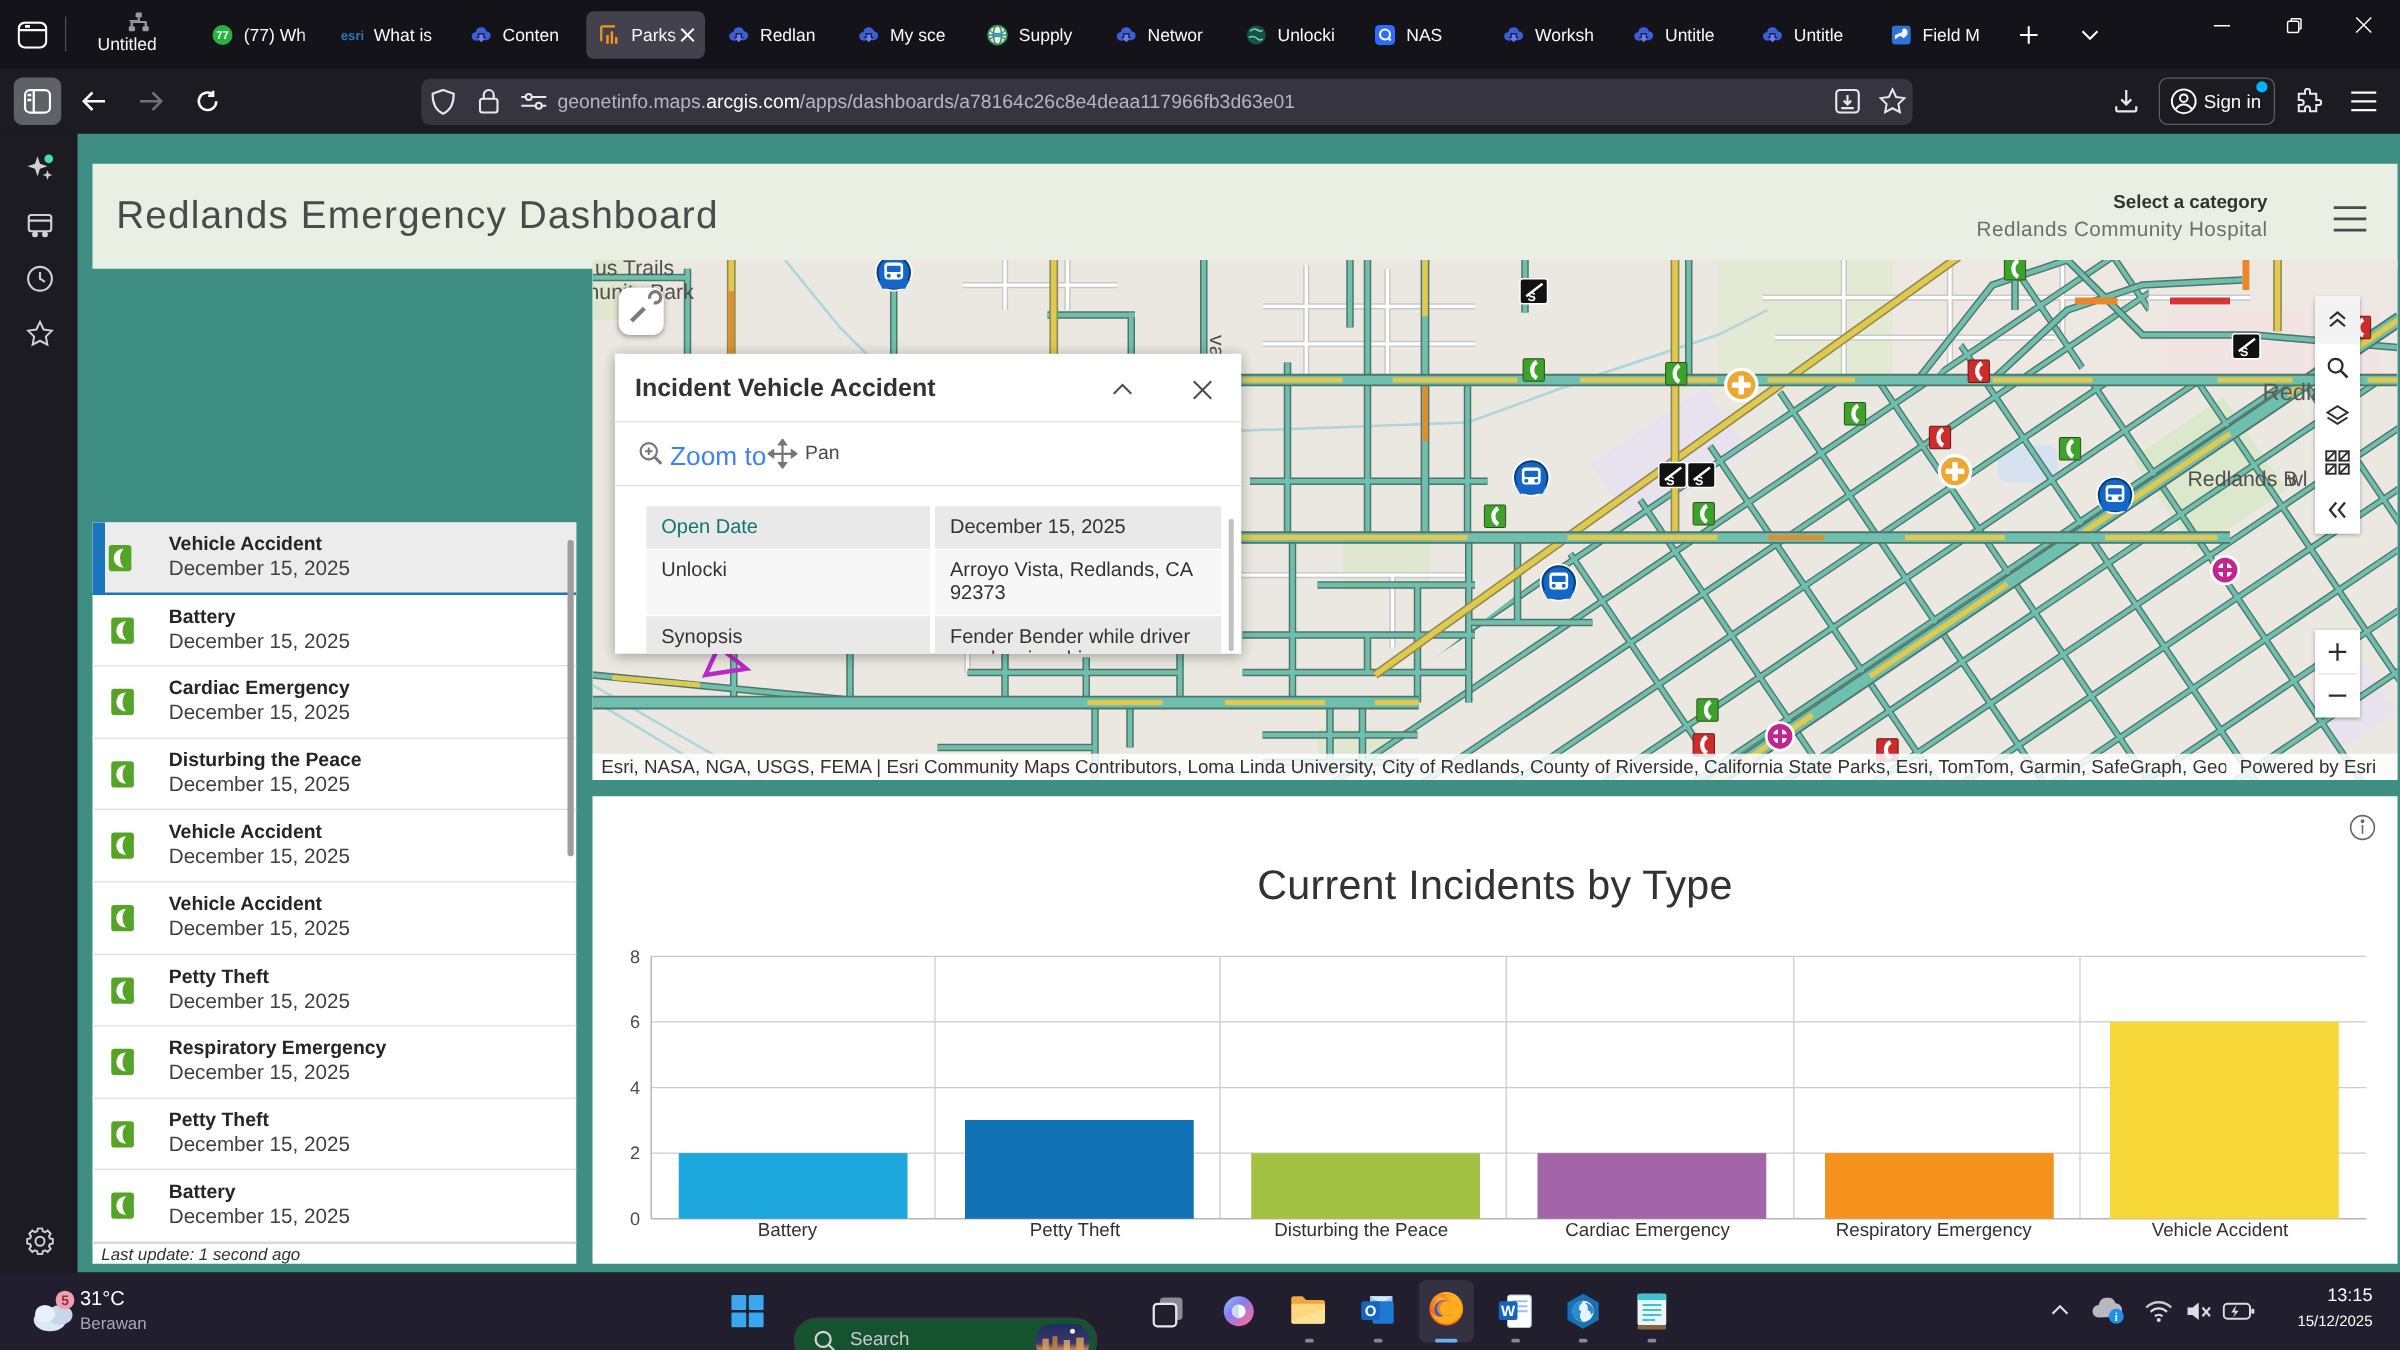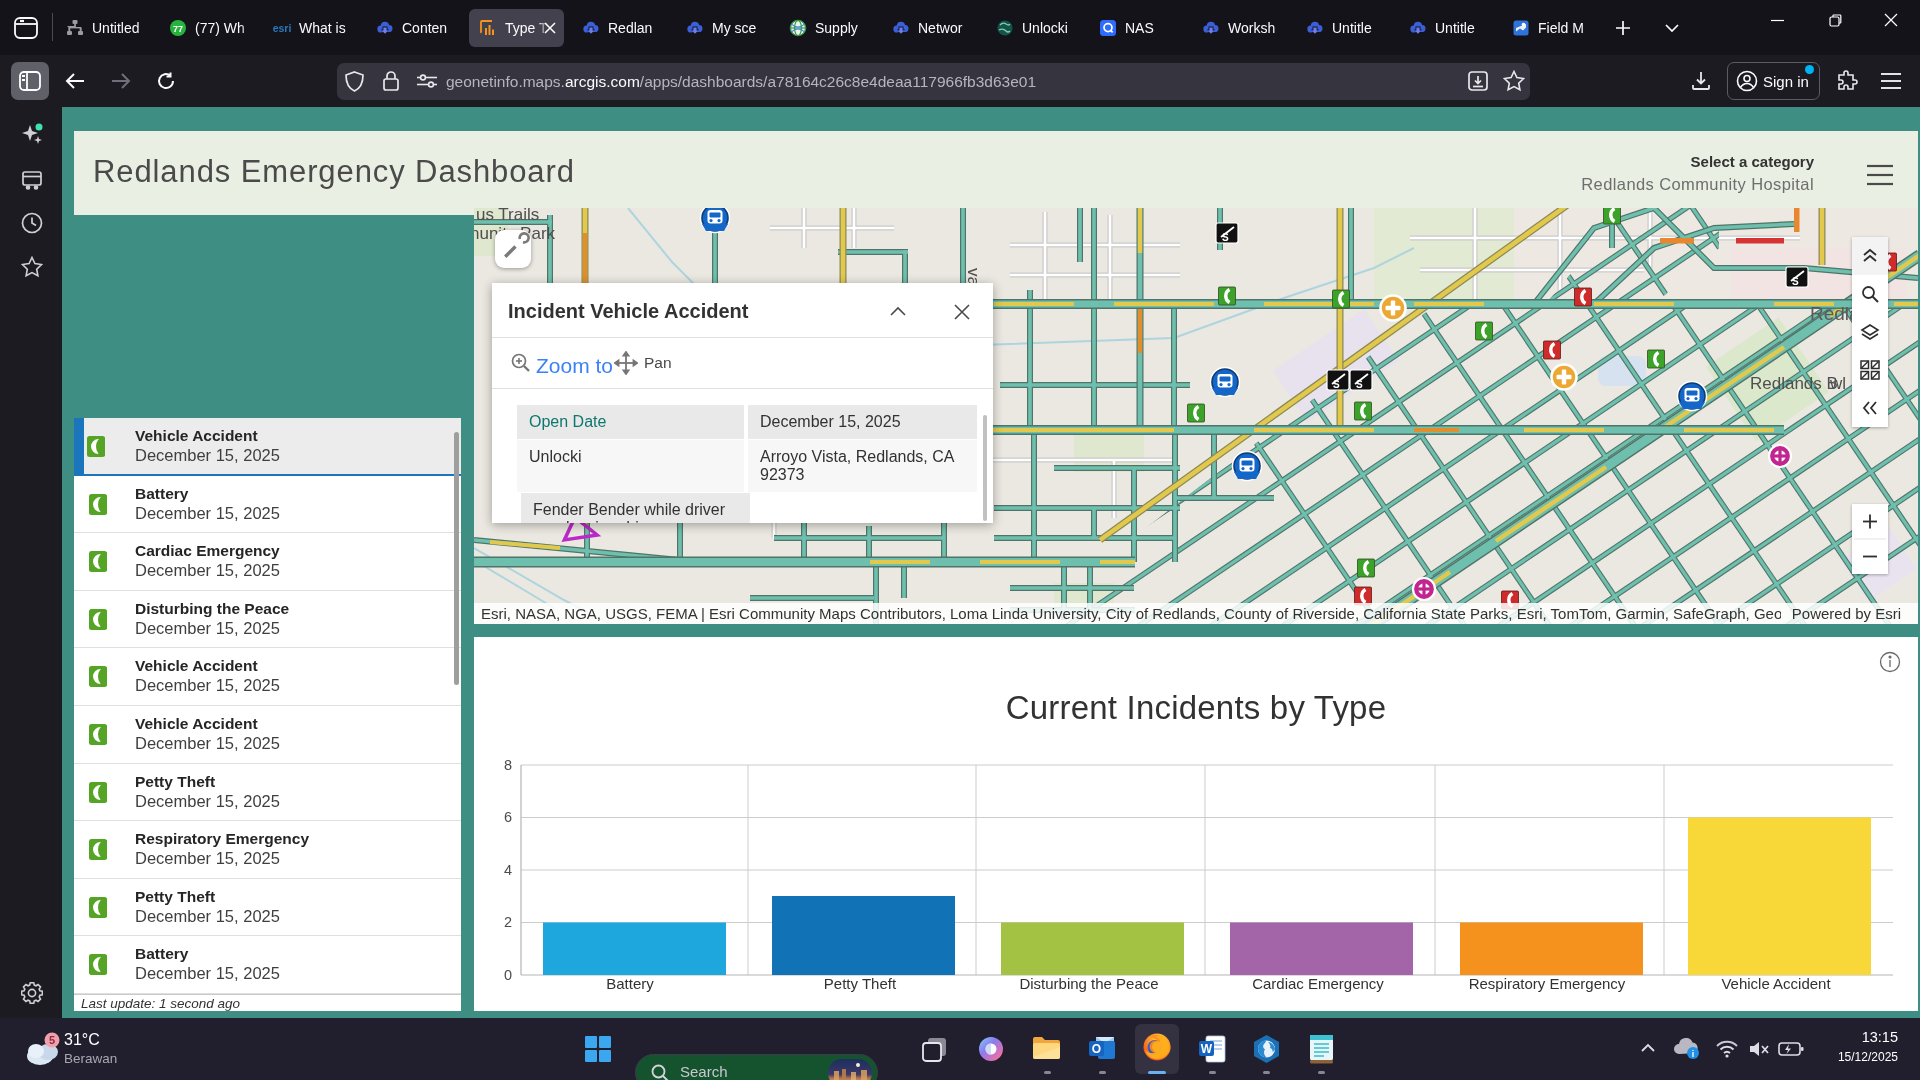--- a/index.html
+++ b/index.html
@@ -40,21 +40,21 @@
 <body>
 <div id="tabbar">
   <svg style="position:absolute; left:14px; top:17px;" width="24" height="22" viewBox="0 0 24 22">
       <g fill="none" stroke="#fbfbfe" stroke-width="1.8">
         <rect x="1" y="1" width="22" height="20" rx="5"></rect>
         <line x1="1.5" y1="7" x2="22.5" y2="7"></line>
         <line x1="6" y1="4" x2="10" y2="4" stroke-width="2.2"></line>
       </g>
     </svg>
   <div style="position:absolute; left:52px; top:13px; width:1px; height:28px; background:#4a4955;"></div>
-  <div class="tab" style="left:56px; width:100px;">
+  <div class="tab" style="left:56px; width:100px;flex-direction:column;">
       <svg class="favi" viewBox="0 0 18 18">
         <g fill="#9a9aa2">
           <rect x="6.5" y="1" width="5" height="4" rx="1"></rect>
           <rect x="1" y="12" width="5" height="4" rx="1"></rect>
           <rect x="12" y="12" width="5" height="4" rx="1"></rect>
           <path d="M8.5,5 h1 v3 h-6 v4 h-1 v-4 h-1 v-1 h7.5 z M9,8 h5.5 v1 h1 v4 h-1 v-4 h-5 z"></path>
           <rect x="8.2" y="5" width="1.6" height="4"></rect>
           <rect x="2.7" y="8.5" width="1.6" height="3.5"></rect>
           <rect x="13.7" y="8.5" width="1.6" height="3.5"></rect>
           <rect x="2.7" y="8" width="12.6" height="1.4"></rect>
@@ -86,21 +86,21 @@
       <svg class="favi" viewBox="0 0 18 18">
         <g fill="none" stroke="#f7941e" stroke-width="1.8">
           <path d="M13,2 L3,2 Q2,2 2,3 L2,13 Q2,13.5 2.5,13.8"></path>
         </g>
         <g fill="#f7941e">
           <rect x="6" y="9" width="2" height="7" rx="0.5"></rect>
           <rect x="9.5" y="6" width="2" height="10" rx="0.5"></rect>
           <rect x="13" y="10.5" width="2" height="5.5" rx="0.5"></rect>
         </g>
       </svg>
-      <span class="ttxt" style="width:46px;">Type T</span>
+      <span class="ttxt" style="width:46px;">Parks T</span>
       <svg style="position:absolute; right:7px; top:12px;" width="14" height="14" viewBox="0 0 14 14">
         <path d="M2,2 L12,12 M12,2 L2,12" stroke="#fff" stroke-width="1.5"></path>
       </svg>
     </div>
     <div class="tab" style="left:572px; width:100px;">
       <svg class="favi" viewBox="0 0 18 18">
         <path d="M5,13.5 a3.5,3.5 0 0 1 -0.3,-7 a4.3,4.3 0 0 1 8.4,-0.6 a3.6,3.6 0 0 1 -0.4,7.2 l-2,0 l2.4,-2.6 l-1.6,0 l0,-3 l-5,0 l0,3 l-1.6,0 l2.4,2.6 z" fill="#3b5fd9"></path>
         <path d="M9,14.8 L5.8,11.4 L7.4,11.4 L7.4,8.6 L10.6,8.6 L10.6,11.4 L12.2,11.4 Z" fill="#6c7ff2"></path>
       </svg>
       <span class="ttxt">Redlan</span>
@@ -678,20 +678,21 @@
             <div style="width:227px; background:#e9e9e9; padding:8px 0 8px 12px; font-size:16px; color:#0f766e;">Open Date</div>
             <div style="width:4px;"></div>
             <div style="width:229px; background:#e9e9e9; padding:8px 0 8px 12px; font-size:16px; color:#323232;">December 15, 2025</div>
           </div>
       <div style="display:flex; margin-top:1px;">
             <div style="width:227px; background:#f7f7f7; padding:8px 0 8px 12px; font-size:16px; color:#323232;">Unlocki</div>
             <div style="width:4px;"></div>
             <div style="width:229px; background:#f7f7f7; padding:8px 0 8px 12px; font-size:16px; color:#323232;">Arroyo Vista, Redlands, CA 92373</div>
           </div>
       <div style="display:flex; margin-top:1px;">
+            <div style="width:227px; background:#e9e9e9; padding:8px 0 8px 12px; font-size:16px; color:#323232;">Synopsis</div>
             <div style="width:4px;"></div>
             <div style="width:229px; background:#e9e9e9; padding:8px 0 8px 12px; font-size:16px; color:#323232;">Fender Bender while driver was leaving driveway</div>
           </div>
     </div>
   </div>
   <div class="abs" style="left:1378px; top:29px; width:36px; height:190px; background:#fff; box-shadow:0 1px 3px rgba(0,0,0,0.3);">
     <div style="height:38px; background:#f3f3f3; position:relative;">
           <svg class="abs" style="left:8px;top:9px;" width="20" height="20" viewBox="0 0 20 20">
             <g fill="none" stroke="#2e2e2e" stroke-width="1.8">
               <path d="M4,9 L10,4 L16,9"></path>

